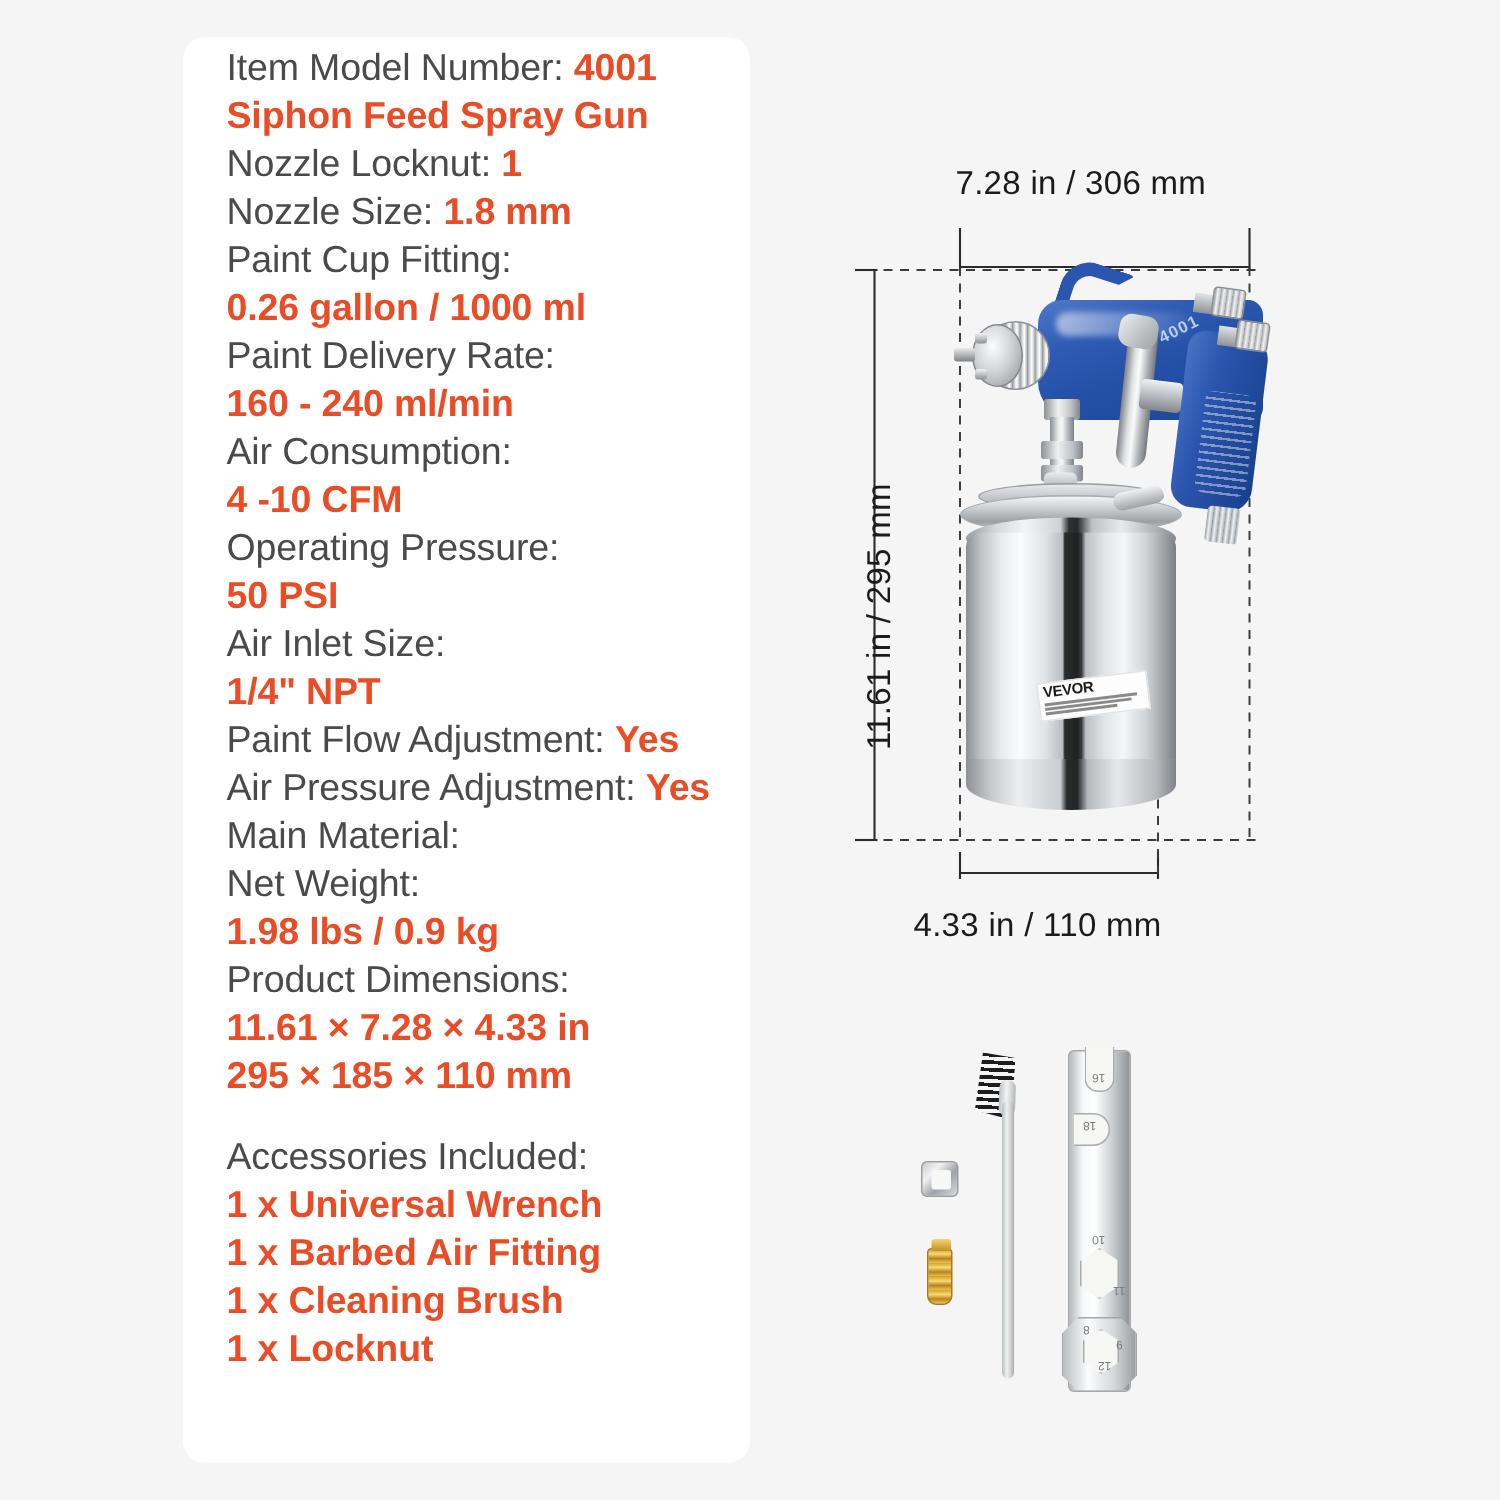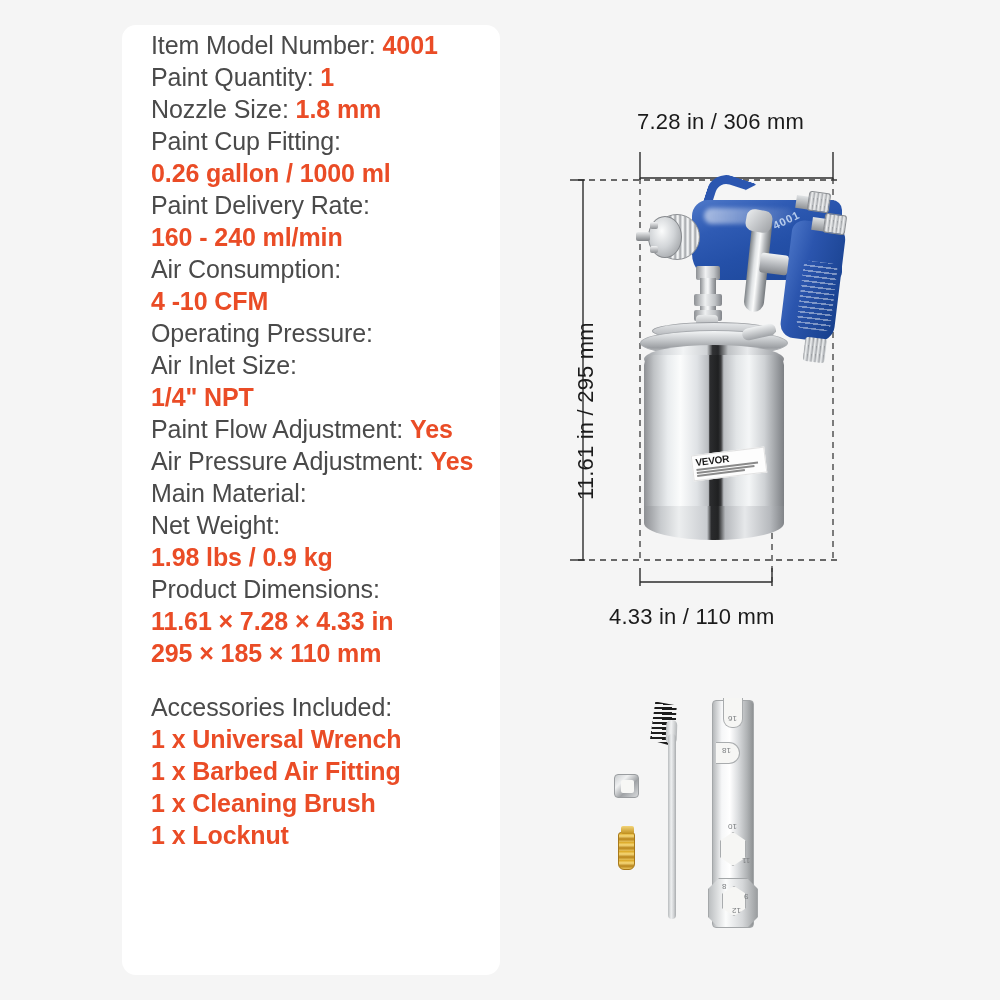--- a/index.html
+++ b/index.html
@@ -405,23 +405,24 @@
 <div id="stage">
 
   <div class="spec-card">
     <div class="spec-list">
 
       <div class="spec-row">
         <span>Item Model Number:</span>
         <span class="val">4001</span>
       </div>
 
-
-      <div class="spec-row">
-        <span>Paint Quantity:</span>
+      <div class="spec-row val-only">Siphon Feed Spray Gun</div>
+
+      <div class="spec-row">
+        <span>Nozzle Locknut:</span>
         <span class="val">1</span>
       </div>
 
       <div class="spec-row">
         <span>Nozzle Size:</span>
         <span class="val">1.8 mm</span>
       </div>
 
       <div class="spec-row">
         <span>Paint Cup Fitting:</span>
@@ -434,20 +435,21 @@
       <div class="spec-row val-only">160 - 240 ml/min</div>
 
       <div class="spec-row">
         <span>Air Consumption:</span>
       </div>
       <div class="spec-row val-only">4 -10 CFM</div>
 
       <div class="spec-row">
         <span>Operating Pressure:</span>
       </div>
+      <div class="spec-row val-only">50 PSI</div>
 
       <div class="spec-row">
         <span>Air Inlet Size:</span>
       </div>
       <div class="spec-row val-only">1/4" NPT</div>
 
       <div class="spec-row">
         <span>Paint Flow Adjustment:</span>
         <span class="val">Yes</span>
       </div>

